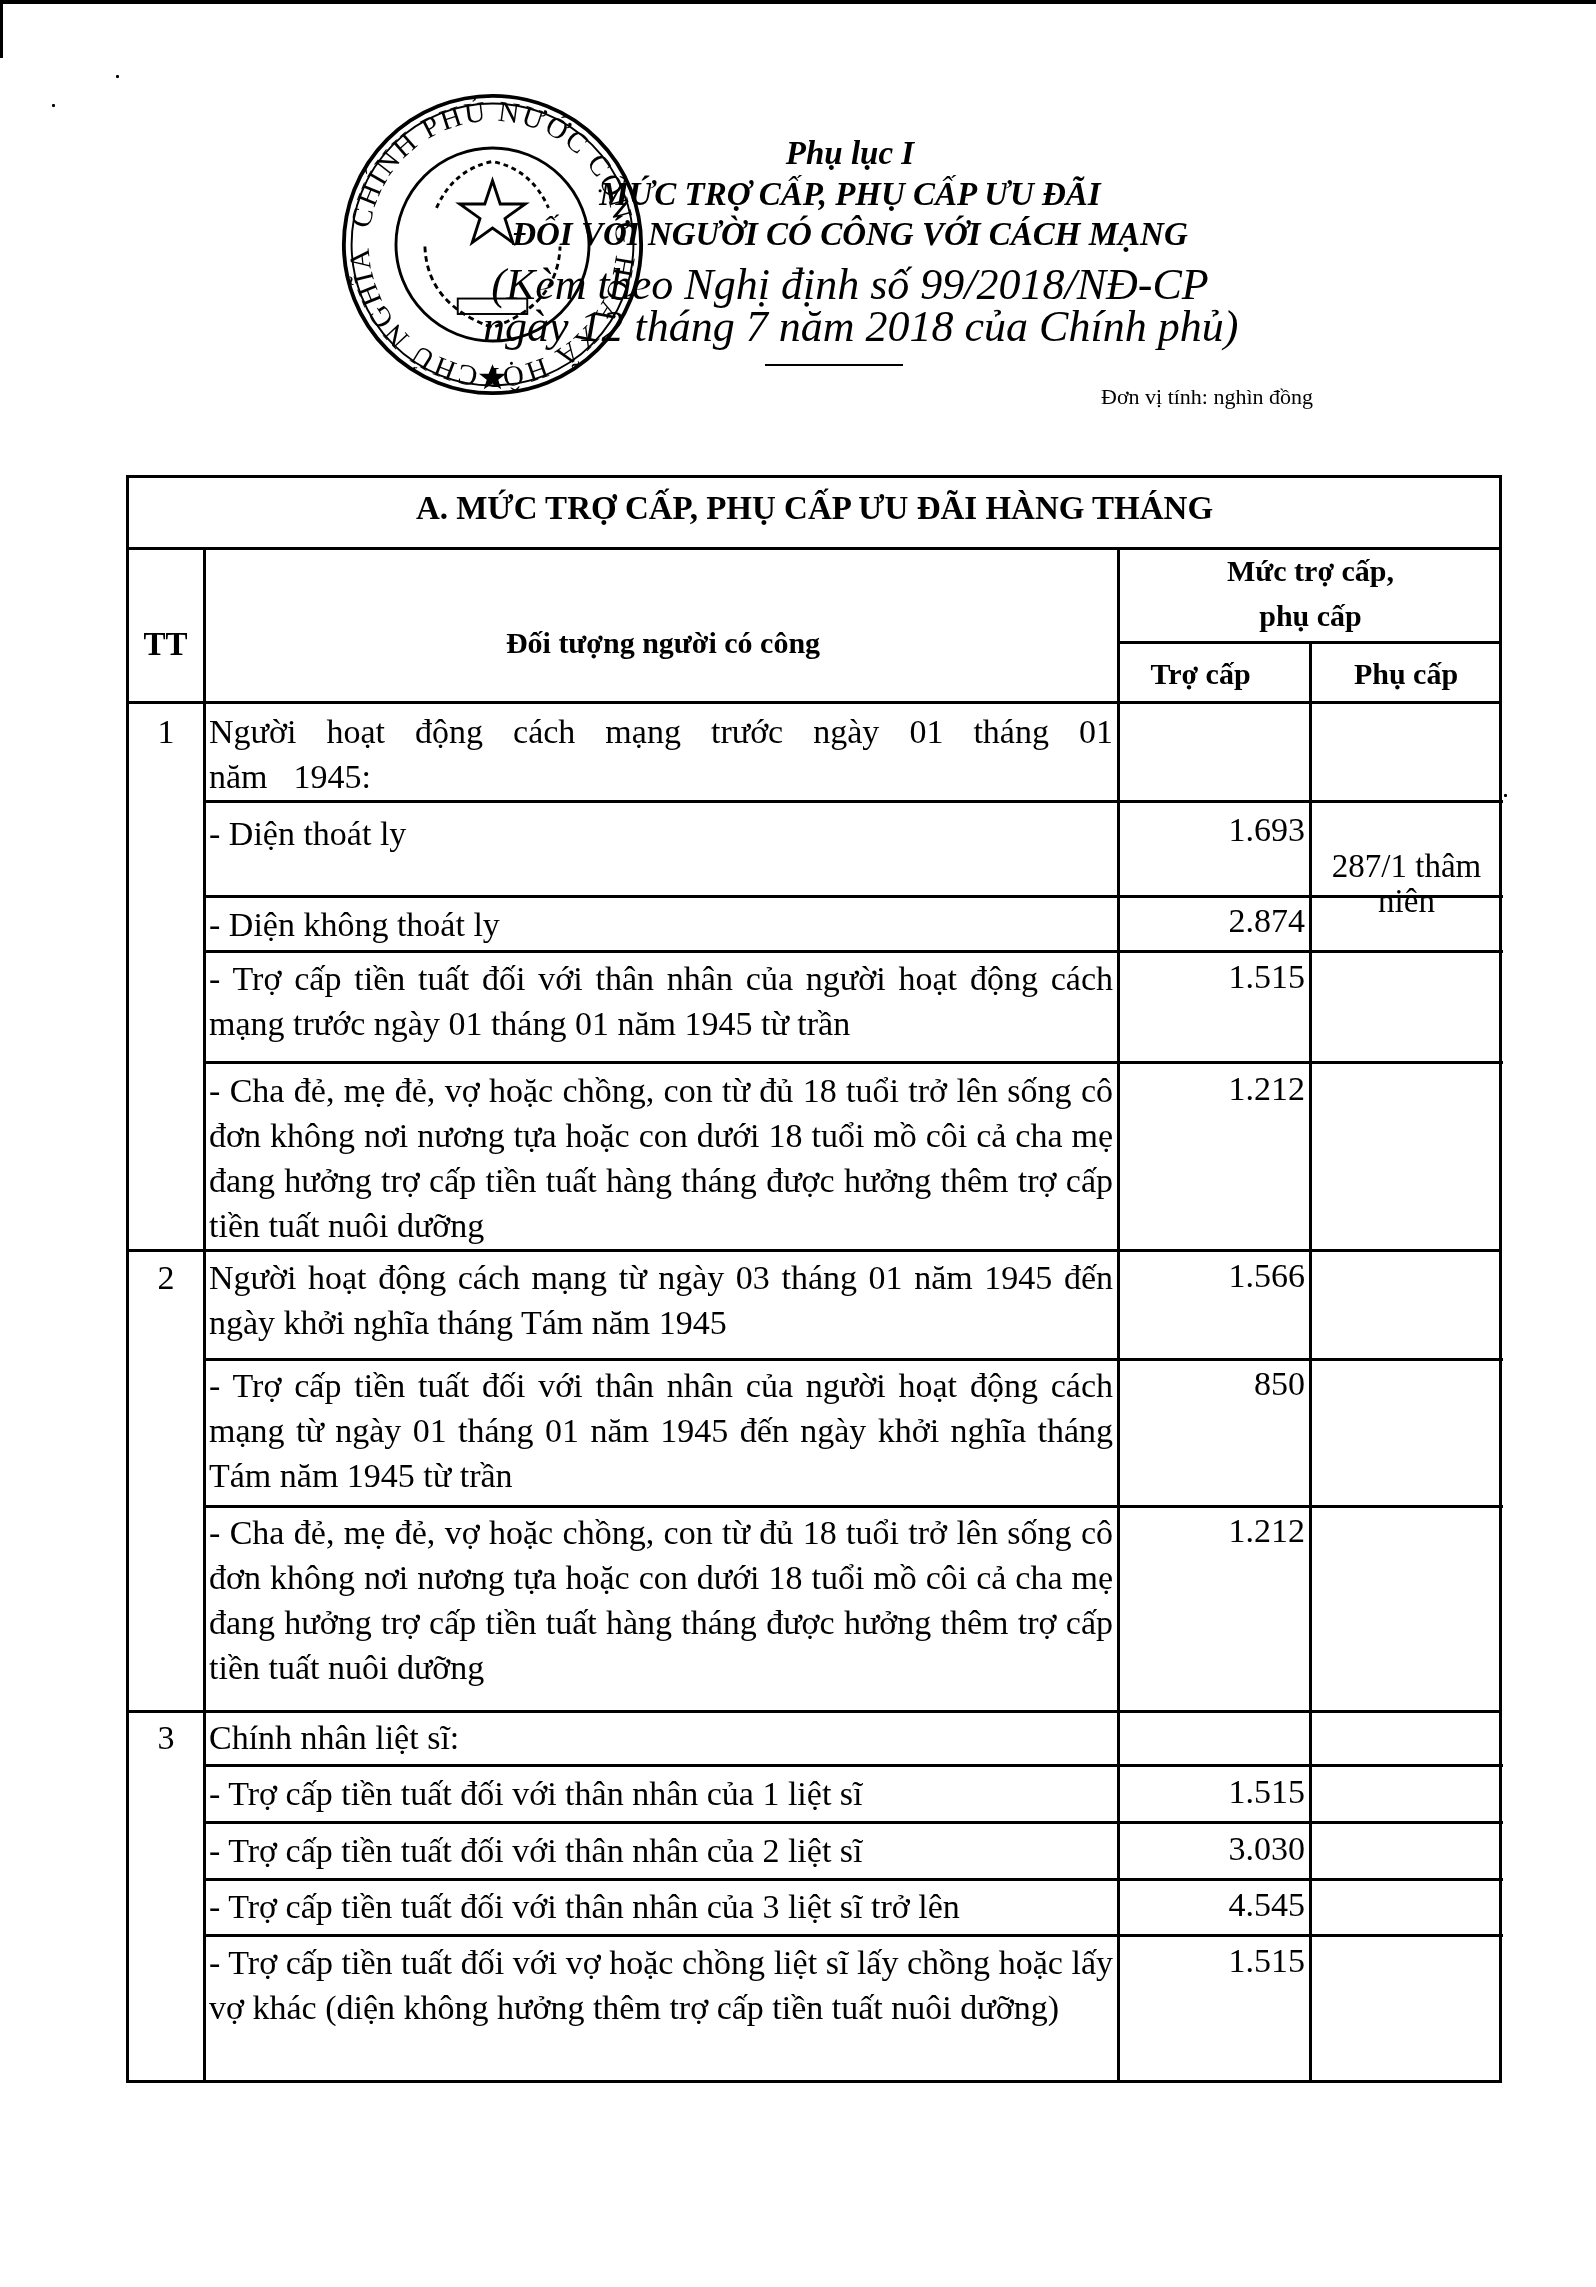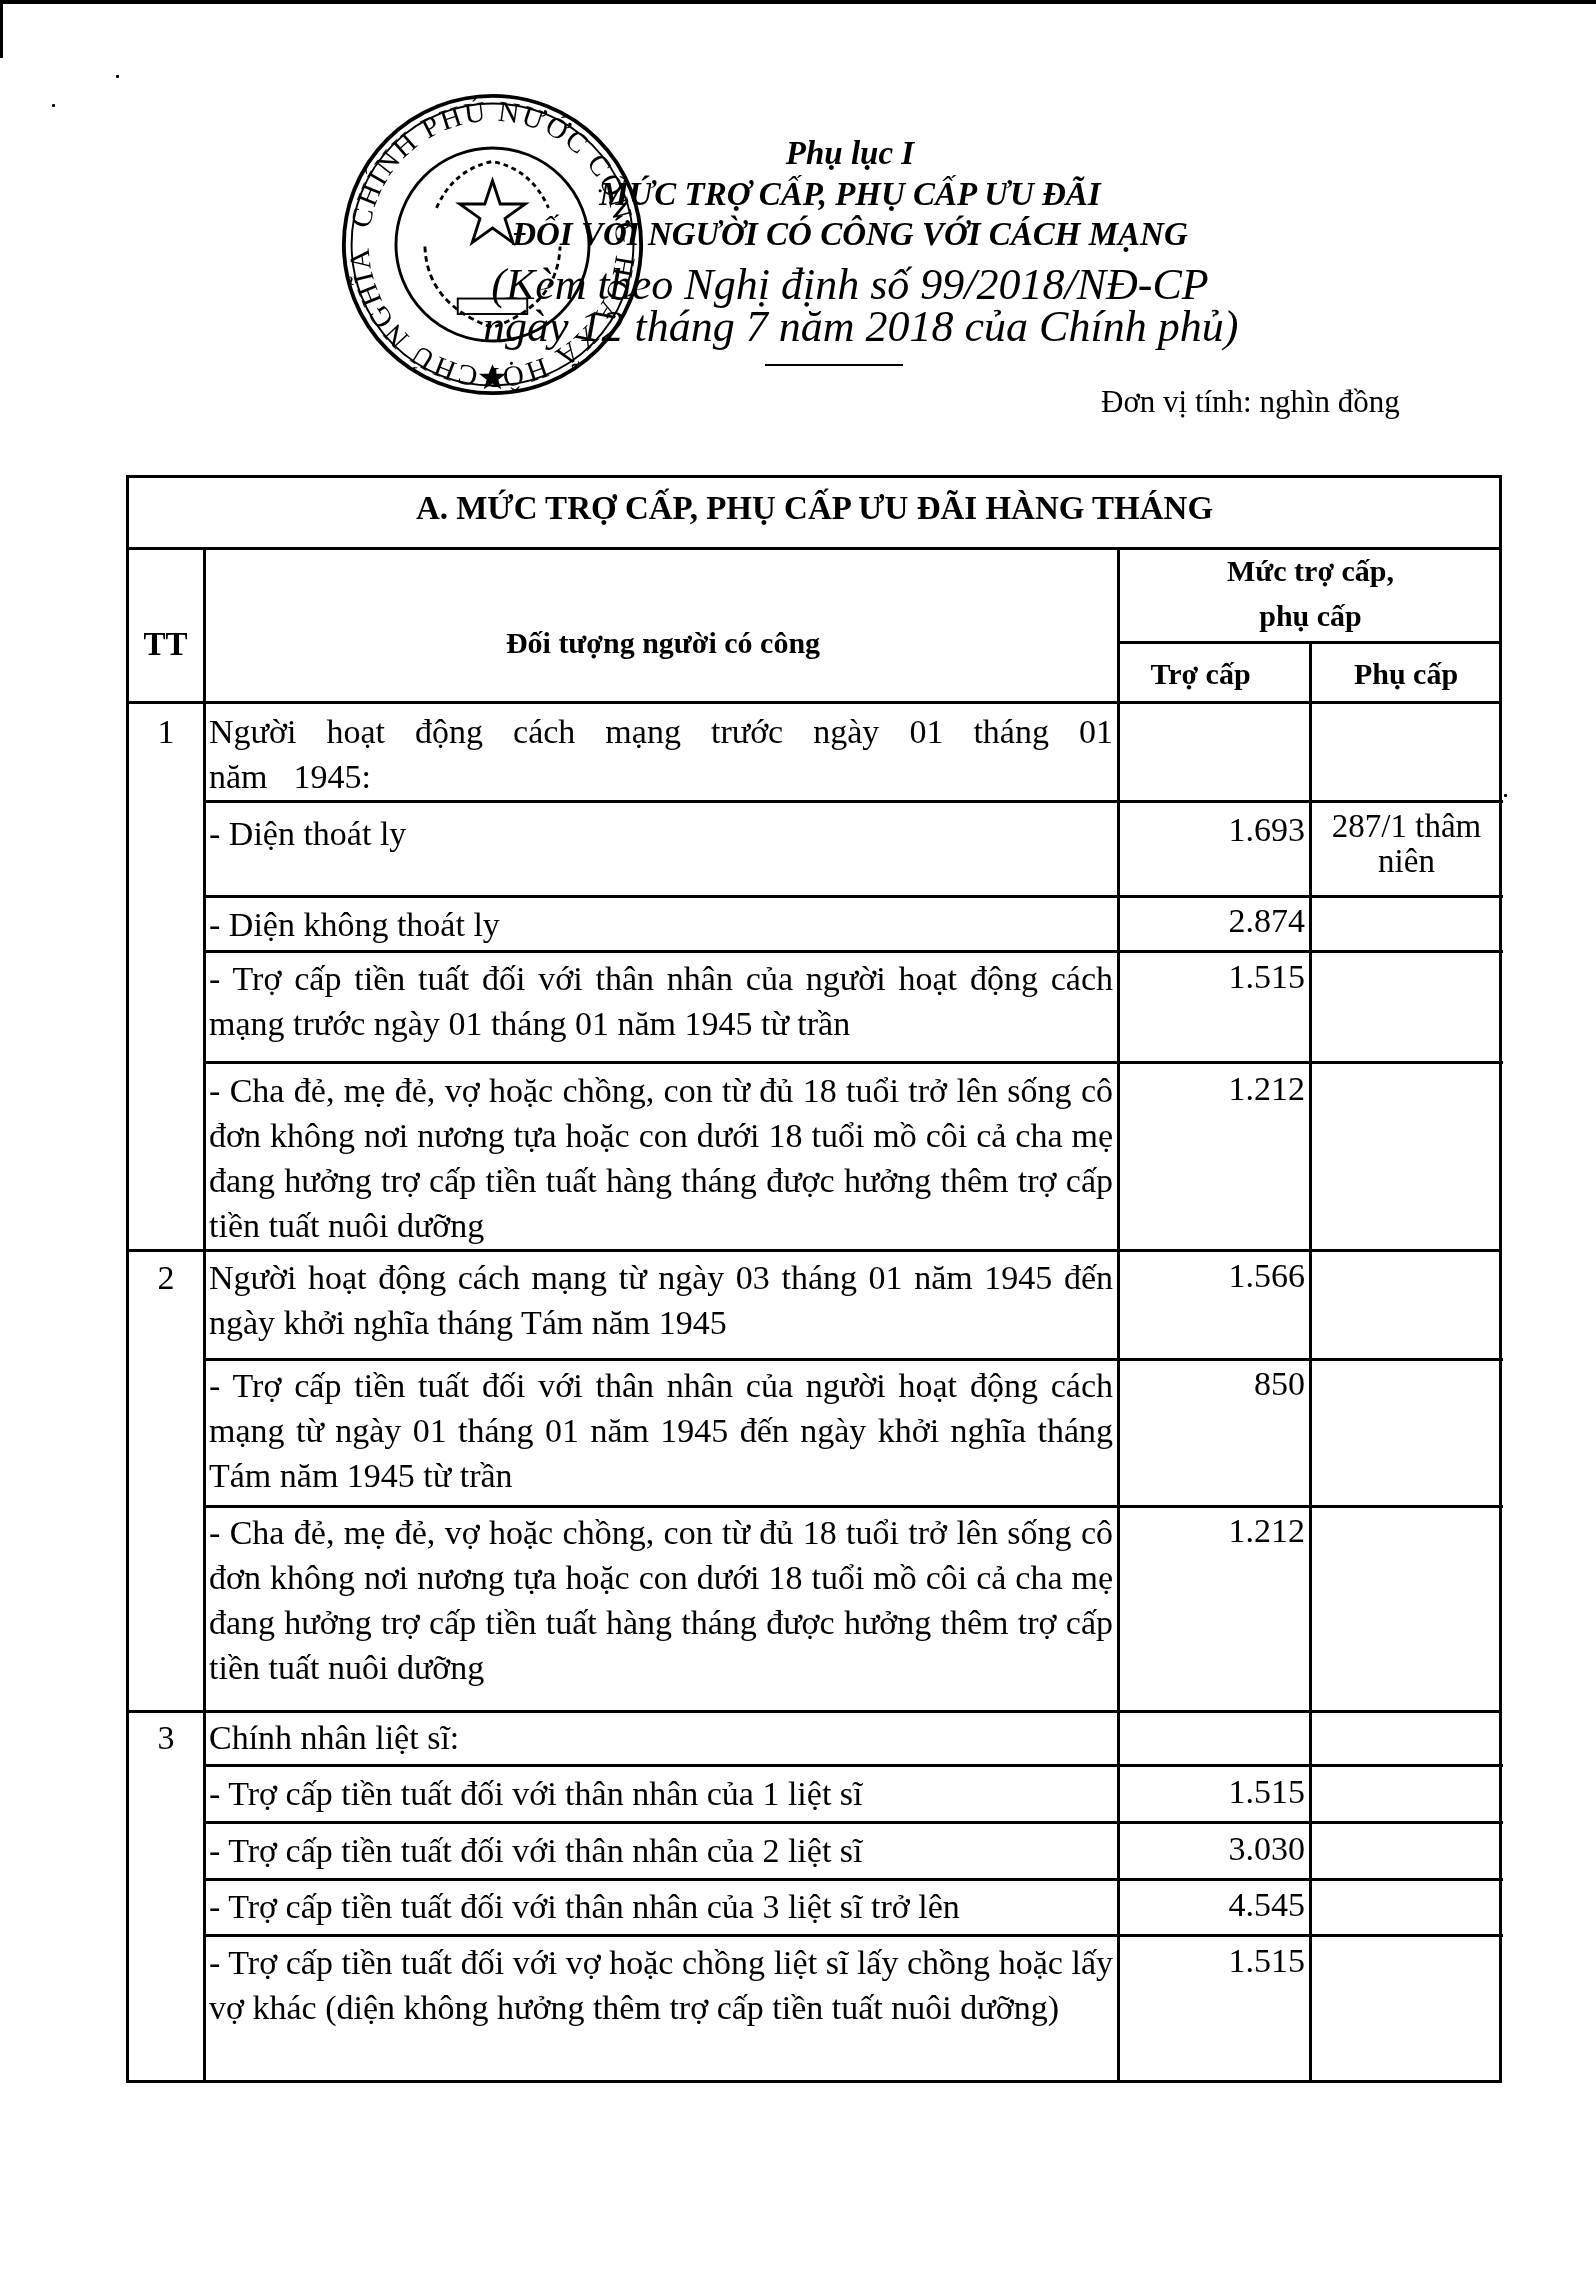--- a/index.html
+++ b/index.html
@@ -9,31 +9,31 @@
   .scan-left { position: absolute; left: 0; top: 0; width: 2.9px; height: 58px; background: #000; }
   .speck { position: absolute; width: 2.9px; height: 2.9px; background: #000; border-radius: 1px; }
 
   
   .stamp { position: absolute; left: 340px; top: 92px; width: 305px; height: 305px; }
 
   .hdr { position: absolute; left: 483px; width: 734px; text-align: center; white-space: nowrap; font-style: italic; }
   .hdr-bold { font-weight: bold; font-size: 33px; }
   .hdr-ital { font-style: italic; font-size: 44px; }
   .sep { position: absolute; left: 765px; top: 364px; width: 138px; height: 1.9px; background: #000; }
-  .unit { position: absolute; left: 1101px; top: 384px; font-size: 31px; white-space: nowrap; }
+  .unit { position: absolute; left: 1101px; top: 384px; font-size: 22px; white-space: nowrap; }
 
   .tbl { position: absolute; left: 0; top: 0; }
   .hl { position: absolute; height: 2.9px; background: #000; }
   .vl { position: absolute; width: 2.9px; background: #000; }
 
   .cell { position: absolute; font-size: 34px; line-height: 45px; }
   .desc { left: 209px; width: 904px; text-align: justify; text-align-last: left; }
   .tt { left: 129px; width: 74px; text-align: center; }
   .num { left: 1122px; width: 183px; text-align: right; }
-  .phu { left: 1313px; width: 187px; text-align: center; line-height: 35px; font-size: 33px; }
+  .phu { left: 1313px; width: 187px; text-align: center; line-height: 35px; font-size: 33px; margin-top: 40px; }
   .th { font-weight: bold; font-size: 33px; text-align: center; position: absolute; }
 </style>
 </head>
 <body>
 
 <div class="scan-top"></div>
 <div class="scan-left"></div>
 <div class="speck" style="left:116px;top:75px"></div>
 <div class="speck" style="left:52px;top:104px"></div>
 <div class="speck" style="left:1504px;top:794px"></div>

